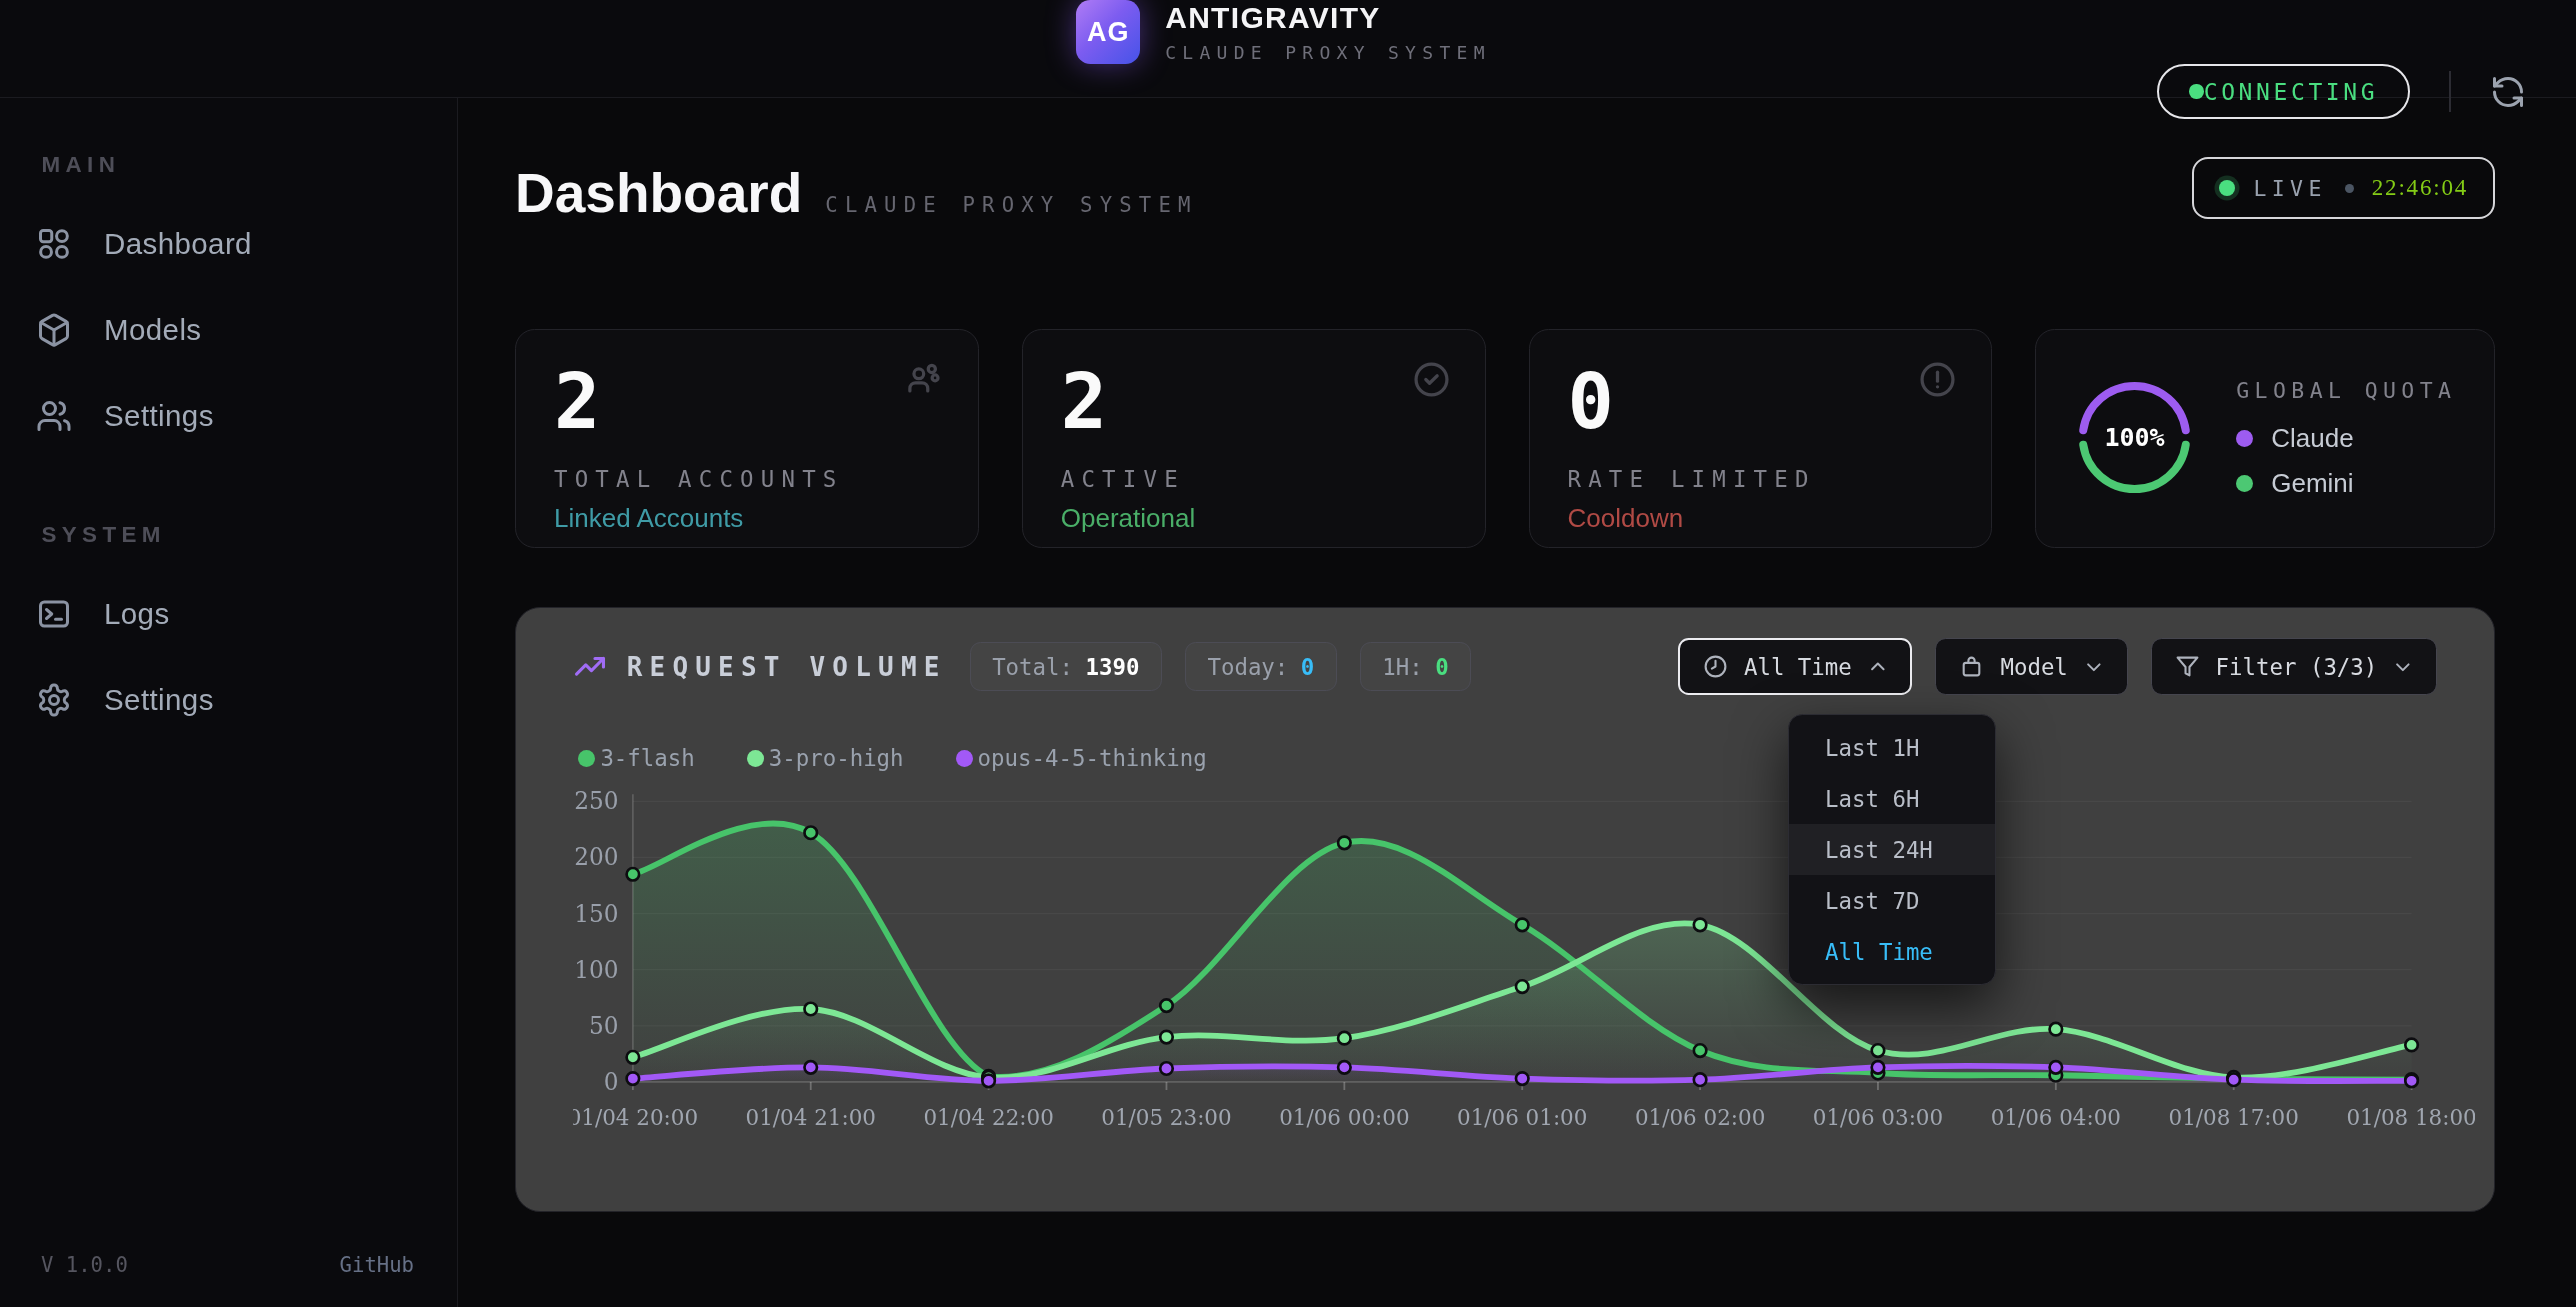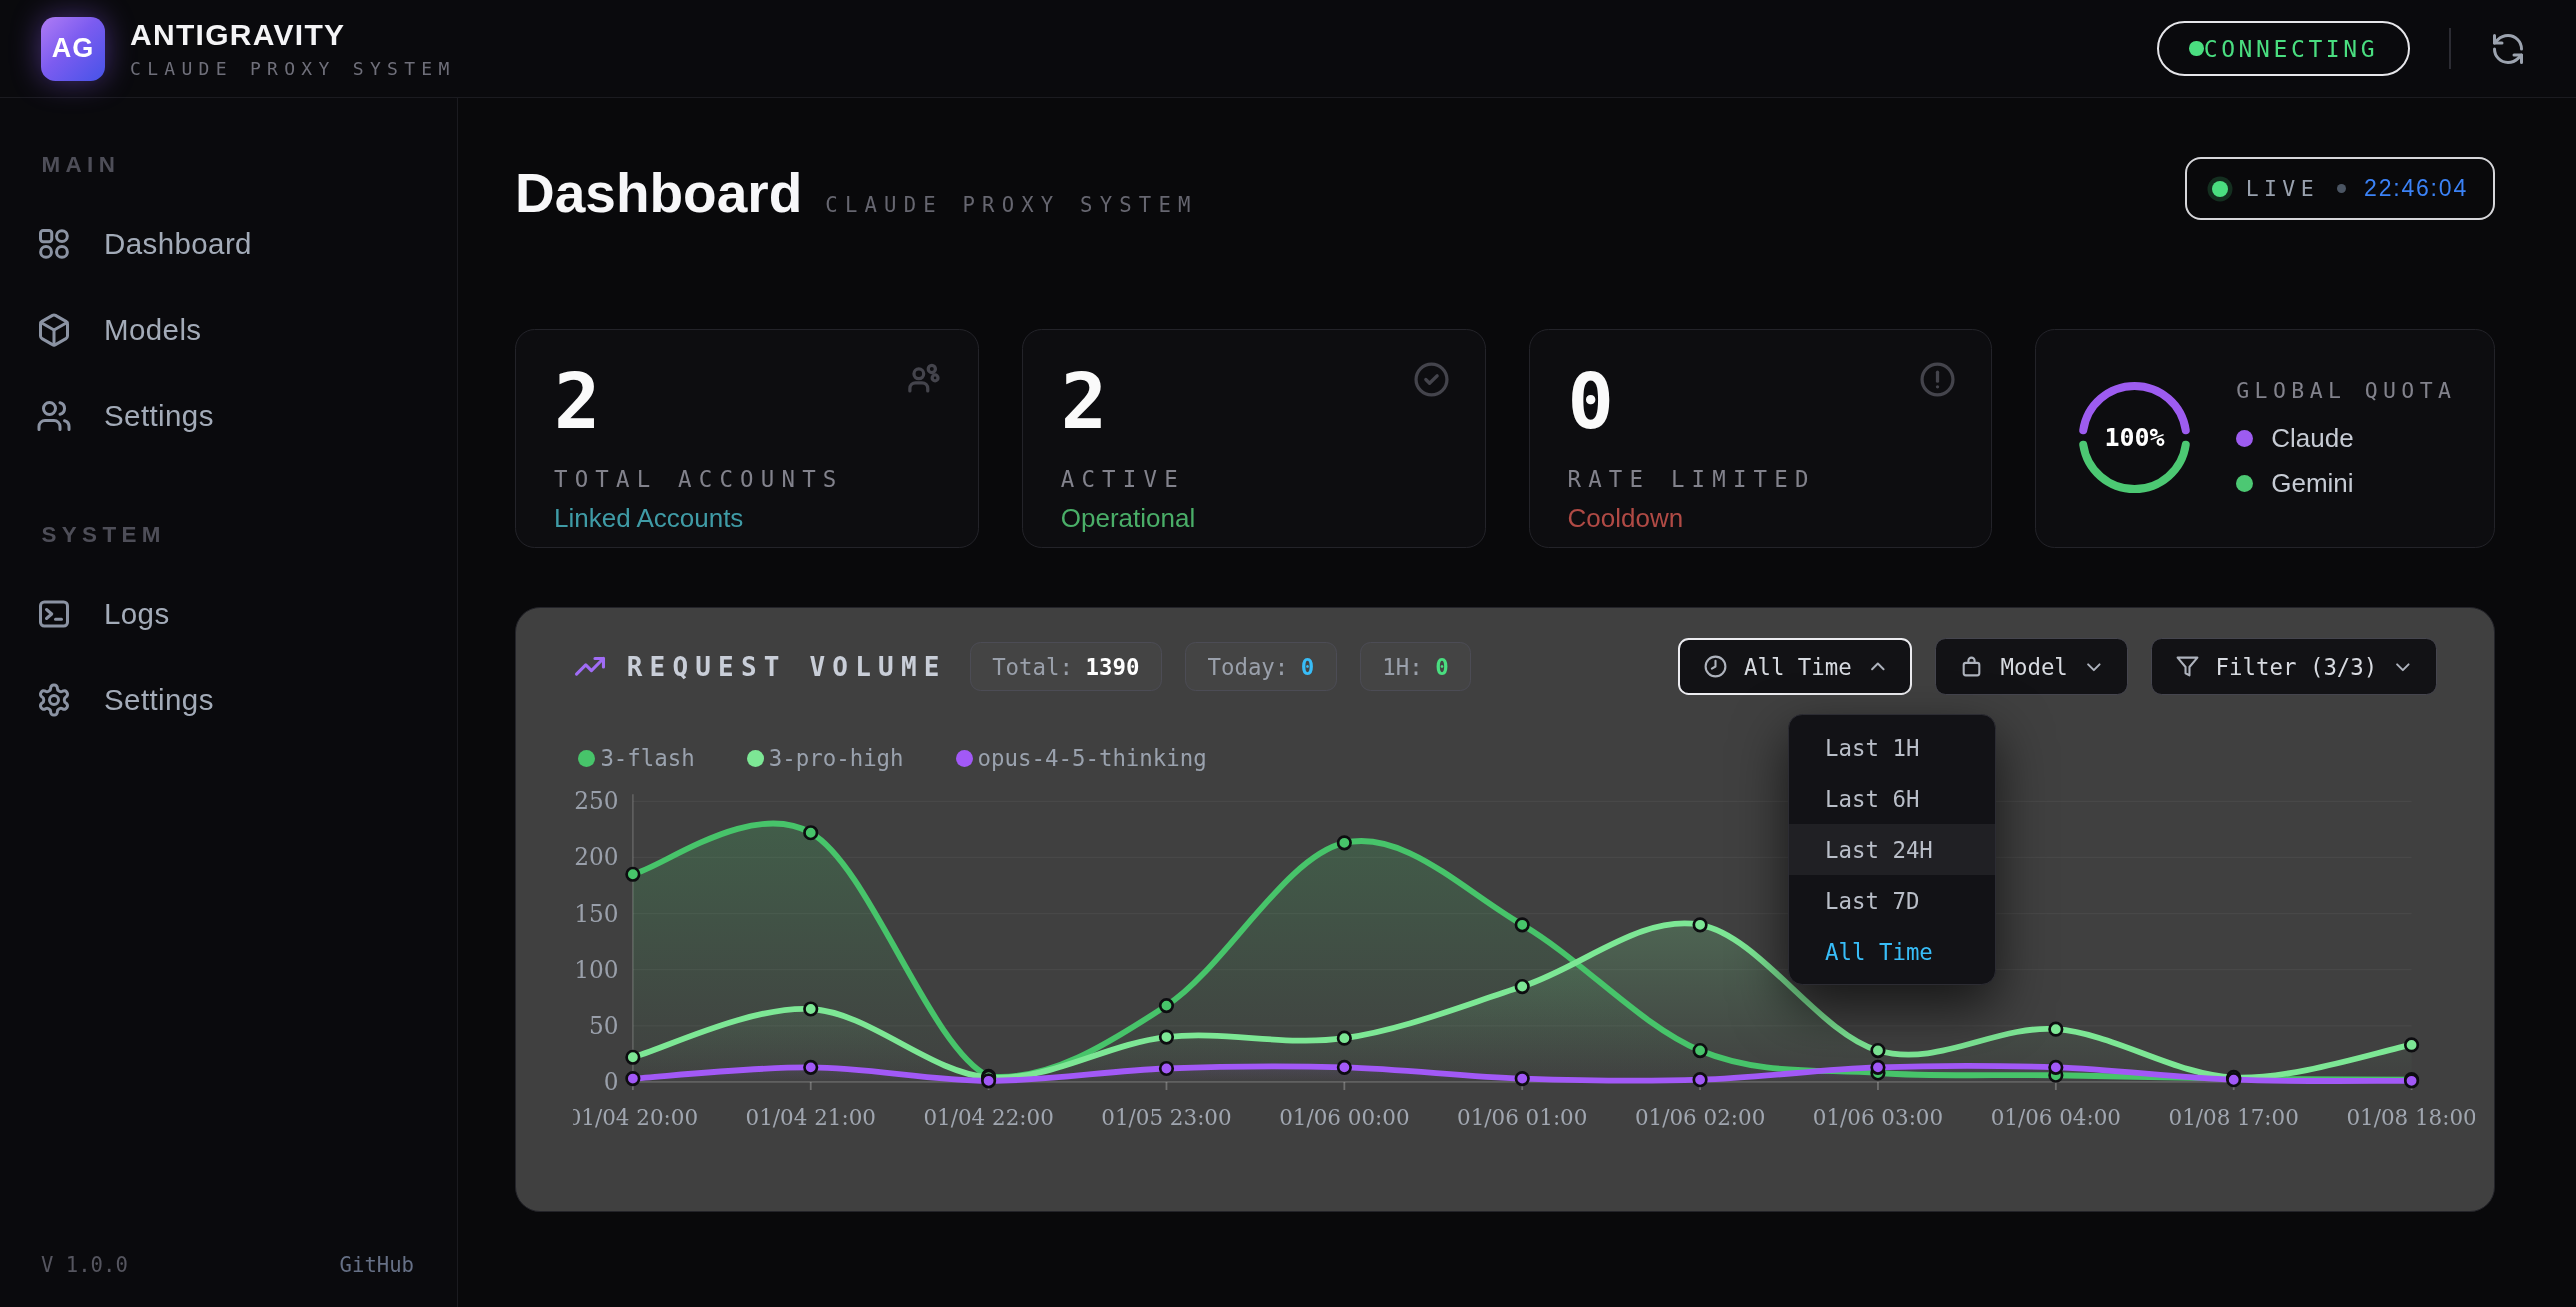--- a/index.html
+++ b/index.html
@@ -4,21 +4,21 @@
 <style>
   * { margin:0; padding:0; box-sizing:border-box; }
   html,body { background:#070709; }
   body { width:2576px; height:1308px; overflow:hidden; font-family:"Liberation Sans", sans-serif; color:#ececf1; }
 
   .app { position:relative; width:2576px; height:1308px; background:#09090b; }
 
   
   header { position:absolute; top:0; left:0; width:2576px; height:98px;
            display:flex; align-items:center; padding:0 50px 0 41px;
-           border-bottom:1.8px solid #1b1b20; background:#0a0a0d; z-index:5; }
+           border-bottom:1.8px solid #1b1b20; background:#0a0a0d; z-index:5;flex-direction:column; }
   .brand { display:flex; align-items:center; gap:25px; }
   .logo { width:64px; height:64px; border-radius:14.3px;
           background:linear-gradient(135deg,#b07cf5 0%,#7c5cf0 45%,#4653e8 100%);
           display:flex; align-items:center; justify-content:center;
           font-weight:bold; font-size:27px; color:#fff; letter-spacing:0.9px;
           box-shadow:0 0 30px rgba(140,92,246,.45); font-family:"Liberation Sans",sans-serif; }
   .brand-title { font-size:30px; font-weight:800; letter-spacing:1.3px; color:#f4f4f6; }
   .brand-sub { font-family:"DejaVu Sans Mono",monospace; font-size:18px; color:#6f6f7a; letter-spacing:6.3px; margin-top:6.3px; }
   .header-right { margin-left:auto; display:flex; align-items:center; }
   .conn-pill { display:flex; align-items:center; border:2.7px solid #e6e6ea; border-radius:894px;
@@ -44,21 +44,21 @@
   
   main { position:absolute; top:98px; left:458px; width:2118px; height:1209px; padding:63px 81px 0 57px; }
   .page-head { position:relative; display:flex; align-items:baseline; }
   .page-title { font-size:55px; font-weight:800; letter-spacing:0; color:#f7f7f9; }
   .page-sub { font-family:"DejaVu Sans Mono",monospace; font-size:20.6px; color:#666670; letter-spacing:7.2px; margin-left:23px; }
   .live-badge { position:absolute; right:0; top:-3.6px; display:flex; align-items:center; gap:18px;
                 border:2.7px solid #d6d6da; border-radius:16px; padding:16px 25px; }
   .live-dot { width:16px; height:16px; border-radius:50%; background:#4ade80; box-shadow:0 0 0 4.5px rgba(74,222,128,.18); }
   .live-lbl { font-family:"DejaVu Sans Mono",monospace; font-size:21.5px; color:#99a1ae; letter-spacing:5.4px; }
   .live-sep { width:9px; height:9px; border-radius:50%; background:#4b5563; }
-  .live-time { font-family:Liberation Sans, sans-serif; font-size:23px; color:#3b82f6; letter-spacing:1.8px; }
+  .live-time { font-family:Liberation Serif, serif; font-size:23px; color:#84cc16; letter-spacing:1.8px; }
 
   
   .stat-row { display:flex; gap:43px; margin-top:104px; }
   .card { position:relative; flex:1; height:219px; background:#0d0d10; border:1.8px solid #232329; border-radius:19.7px; padding:32px 38px; }
   .stat-value { font-family:"DejaVu Sans Mono",monospace; font-weight:bold; font-size:77px; line-height:1.05; color:#fafafa; }
   .stat-label { font-family:"DejaVu Sans Mono",monospace; font-size:22.4px; color:#82828c; letter-spacing:7.2px; margin-top:23px; }
   .stat-sub { font-size:26px; margin-top:10.7px; }
   .card-icon { position:absolute; top:30px; right:34px; color:#44444c; }
   .card-icon svg { width:39px; height:39px; }
 

